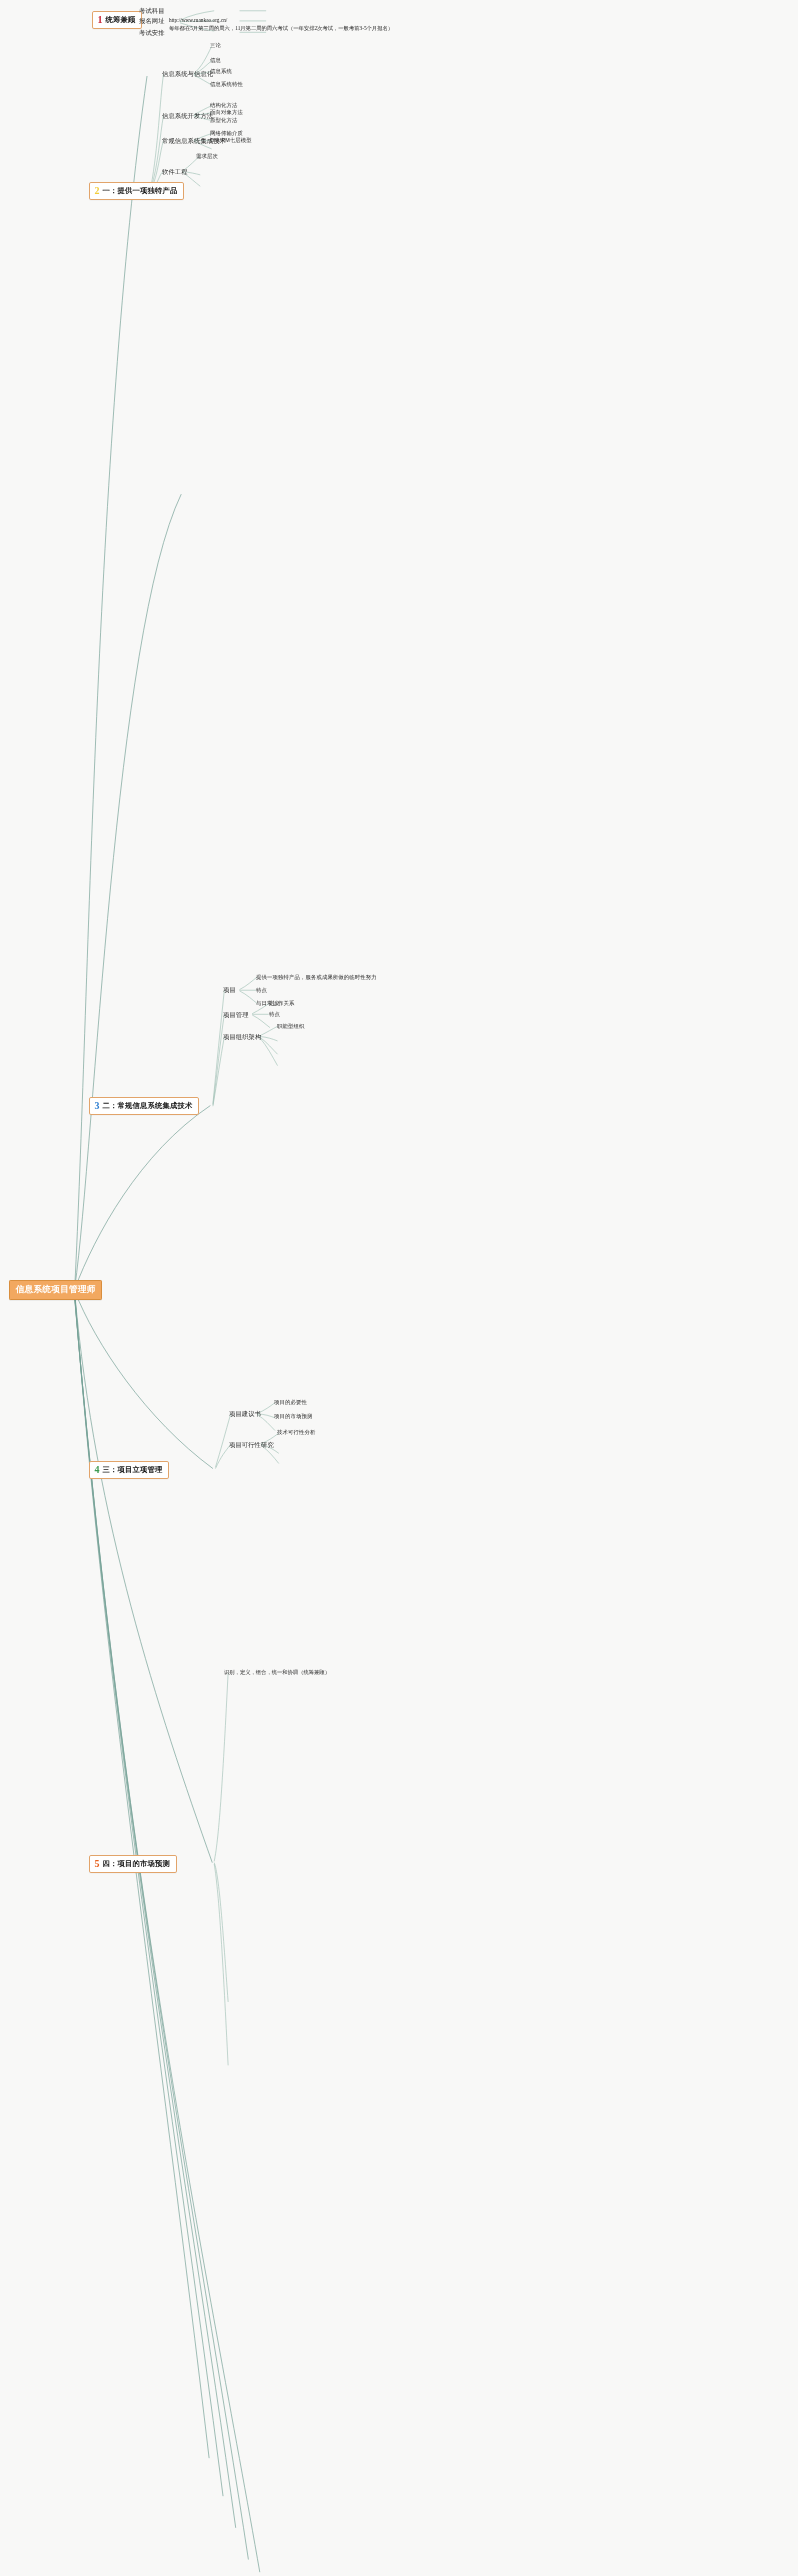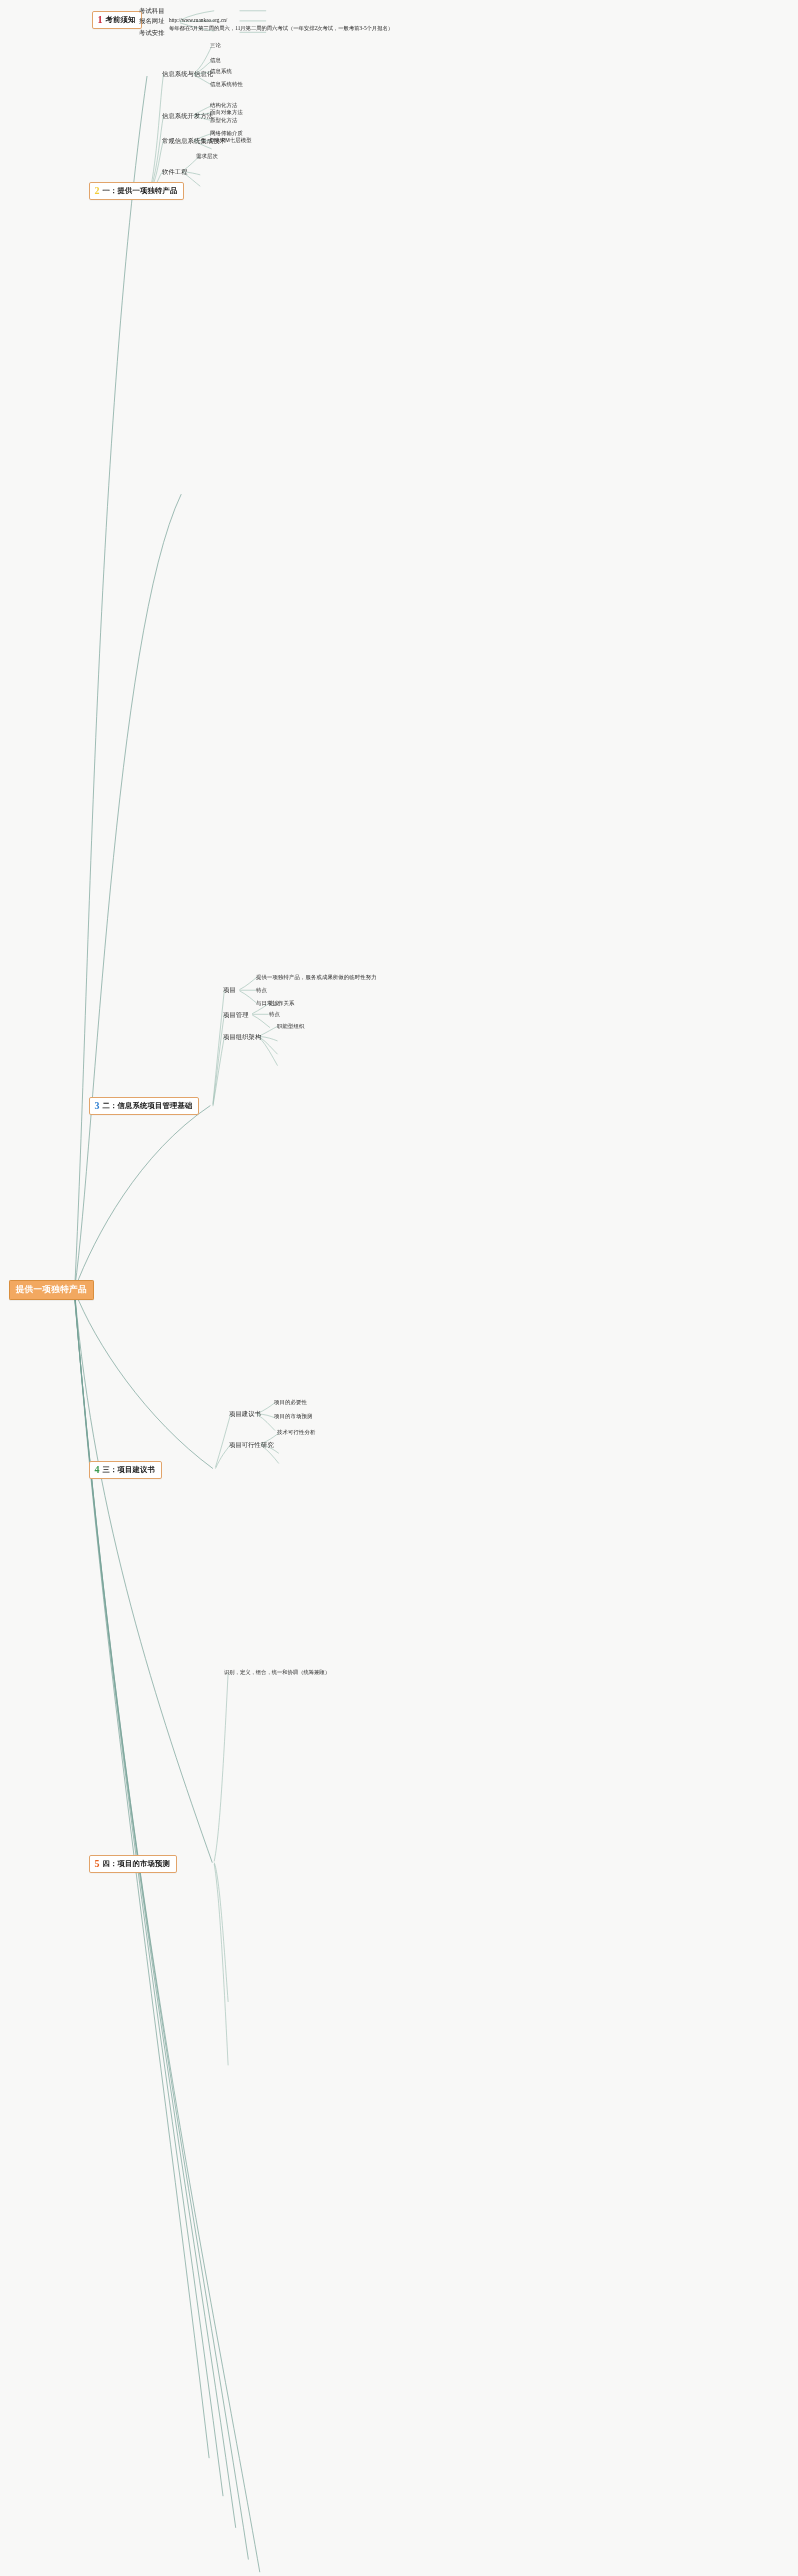--- a/index.html
+++ b/index.html
@@ -180,25 +180,25 @@
       <path d="M412 2279 C 424 2274, 432 2268, 440 2262"></path>
       <path d="M412 2280 C 424 2283, 432 2288, 440 2294"></path>
       <path d="M412 2281 C 424 2290, 432 2300, 440 2310"></path>
 
       <path d="M338 2938 C 346 2900, 352 2800, 360 2640"></path>
       <path d="M338 2940 C 346 2960, 352 3050, 360 3160"></path>
       <path d="M338 2942 C 346 2990, 352 3100, 360 3260"></path>
     </g>
   </svg>
 
-  <div class="node root" style="left:9px; top:1280px;">提供一项独特产品</div>
+  <div class="node root" style="left:9px; top:1280px;">信息系统项目管理师</div>
 
   <div class="node chapter" style="left:92px; top:11.4px;">
     <span class="num" style="color:#c62033">1</span>
-    <span class="ctext">考前须知</span>
+    <span class="ctext">统筹兼顾</span>
   </div>
 
   <div class="node topic" style="left:139px; top:7px;">考试科目</div>
   <div class="node topic" style="left:139px; top:17px;">报名网址</div>
   <div class="node topic" style="left:139px; top:28.5px;">考试安排</div>
 
   <div class="node detail" style="left:169px; top:17px;">http://www.ruankao.org.cn/</div>
   <div class="node detail" style="left:169px; top:25px; width:253px;">每年都在5月第三周的周六，11月第二周的周六考试（一年安排2次考试，一般考前3-5个月报名）</div>
 
   <div class="node chapter" style="left:89px; top:182px;">
@@ -219,38 +219,38 @@
 
   <div class="node topic" style="left:162px; top:137px;">常规信息系统集成技术</div>
   <div class="node leaf" style="left:210px; top:130px;">网络传输介质</div>
   <div class="node leaf" style="left:210px; top:137px;">OSI/RM七层模型</div>
 
   <div class="node topic" style="left:162px; top:168px;">软件工程</div>
   <div class="node leaf" style="left:196px; top:153px;">需求层次</div>
 
   <div class="node chapter" style="left:89px; top:1097px;">
     <span class="num" style="color:#2f7fd1">3</span>
-    <span class="ctext">二：信息系统项目管理基础</span>
+    <span class="ctext">二：常规信息系统集成技术</span>
   </div>
 
   <div class="node topic" style="left:223px; top:986px;">项目</div>
   <div class="node leaf" style="left:256px; top:974px;">提供一项独特产品，服务或成果所做的临时性努力</div>
   <div class="node leaf" style="left:256px; top:987px;">特点</div>
   <div class="node leaf" style="left:256px; top:1000px;">与日常运作关系</div>
 
   <div class="node topic" style="left:223px; top:1011px;">项目管理</div>
   <div class="node leaf" style="left:269px; top:1000px;">定义</div>
   <div class="node leaf" style="left:269px; top:1011px;">特点</div>
 
   <div class="node topic" style="left:223px; top:1033px;">项目组织架构</div>
   <div class="node leaf" style="left:277px; top:1023px;">职能型组织</div>
 
   <div class="node chapter" style="left:89px; top:1461px;">
     <span class="num" style="color:#3d9b52">4</span>
-    <span class="ctext">三：项目建议书</span>
+    <span class="ctext">三：项目立项管理</span>
   </div>
 
   <div class="node topic" style="left:229px; top:1410px;">项目建议书</div>
   <div class="node leaf" style="left:274px; top:1399px;">项目的必要性</div>
   <div class="node leaf" style="left:274px; top:1413px;">项目的市场预测</div>
 
   <div class="node topic" style="left:229px; top:1441px;">项目可行性研究</div>
   <div class="node leaf" style="left:277px; top:1429px;">技术可行性分析</div>
 
   <div class="node chapter" style="left:89px; top:1855px;">

